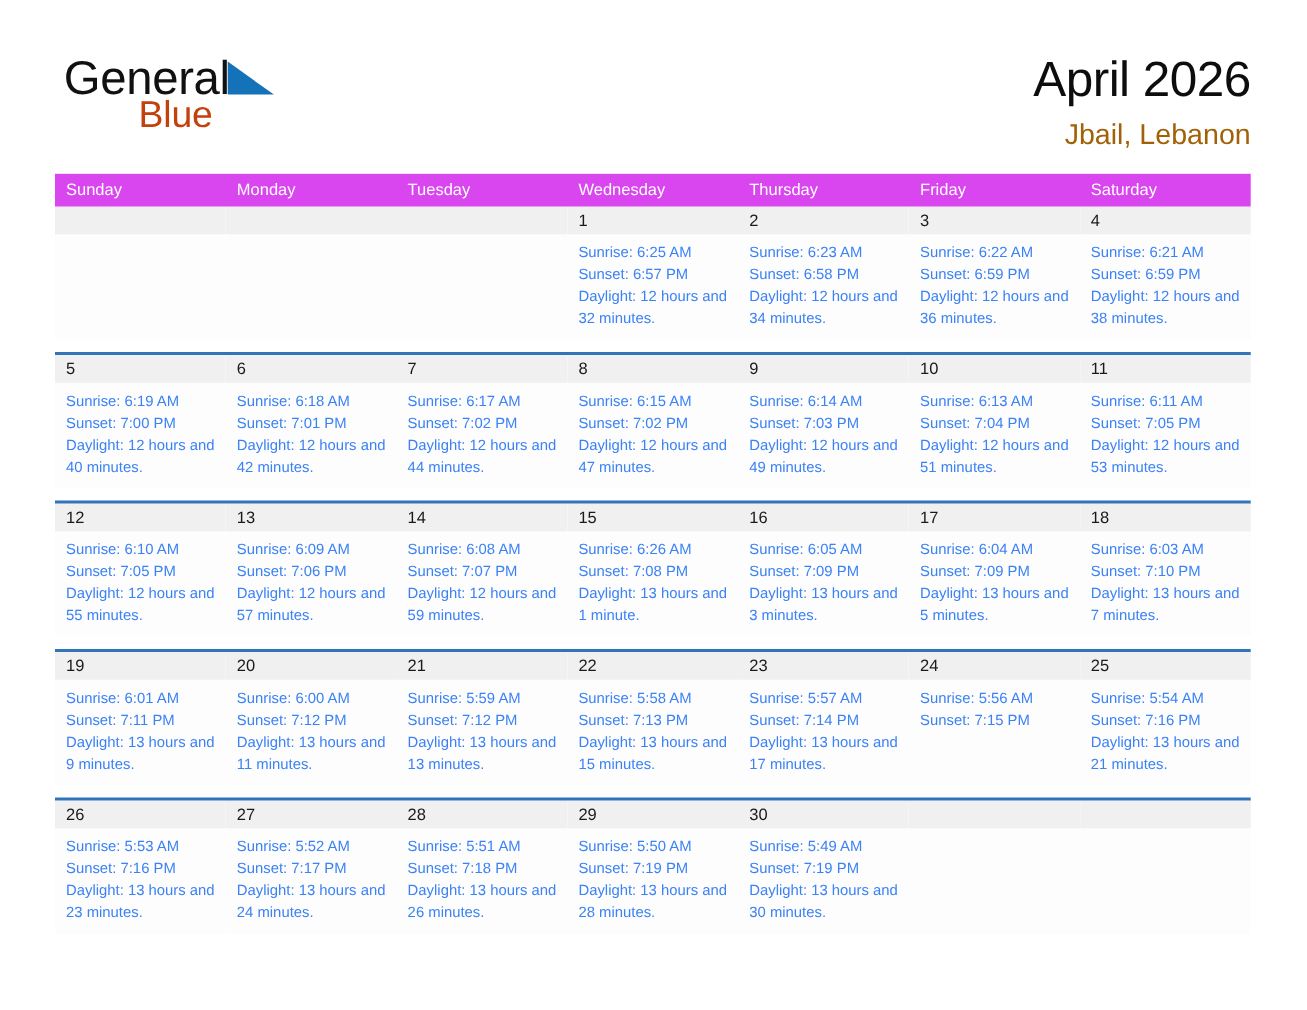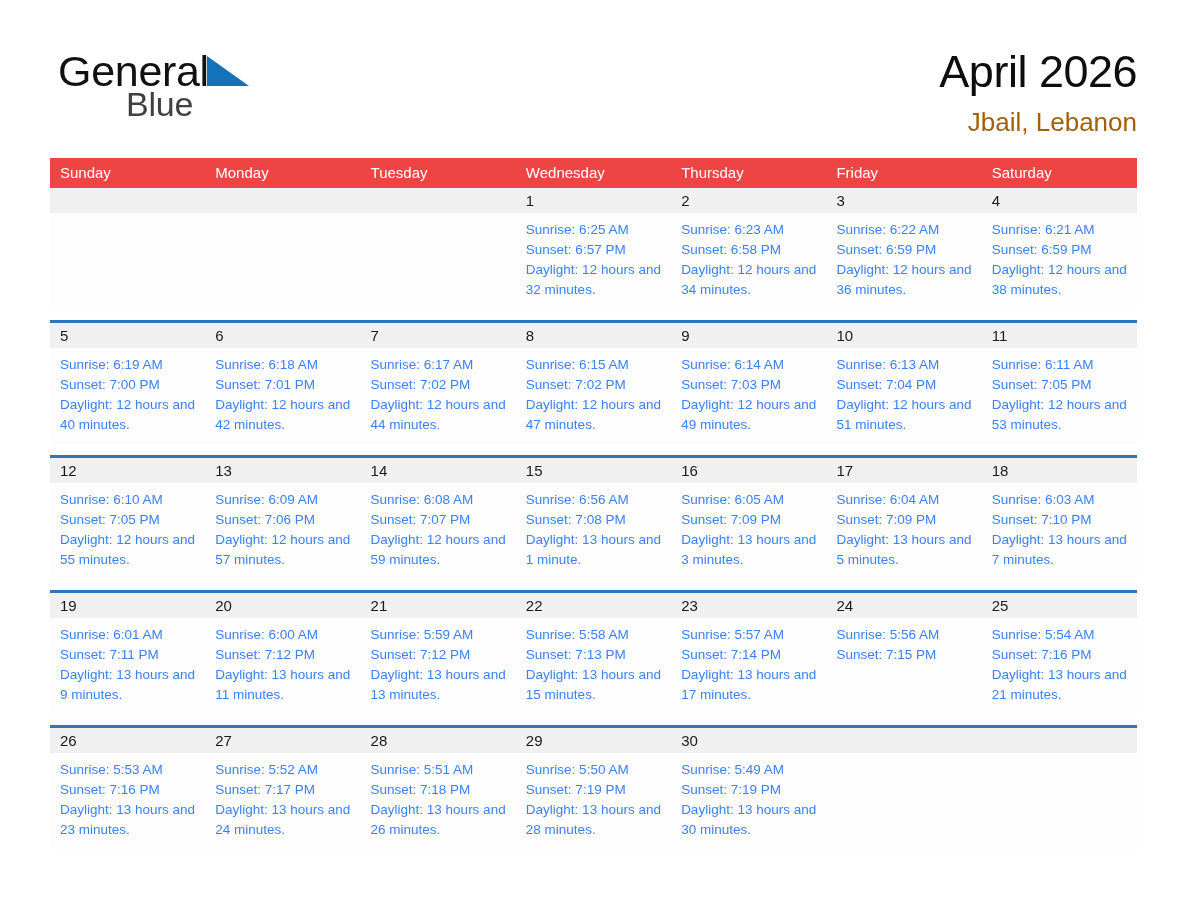--- a/index.html
+++ b/index.html
@@ -56,21 +56,21 @@
     height: 0;
     vertical-align: bottom;
     margin-left: -2px;
     margin-bottom: 4px;
     border-left: 42px solid #1372b8;
     border-top: 30px solid transparent;
   }
   .logo-blue {
     display: block;
     font-size: 34px;
-    color: #404040;
+    color: #c2410c;
     line-height: 36px;
     margin-top: -4px;
     margin-left: 68px;
     letter-spacing: -0.2px;
   }
 
   .title-block {
     position: absolute;
     right: 0;
     top: 0;
@@ -95,21 +95,21 @@
 
   
   .calendar {
     position: absolute;
     left: 50px;
     top: 158px;
     width: 1087px;
   }
   .weekday-header {
     display: flex;
-    background: #ef4444;
+    background: #d946ef;
     height: 30px;
   }
   .weekday-cell {
     flex: 1 1 0;
     color: #ffffff;
     font-size: 15px;
     line-height: 30px;
     padding-left: 10px;
     box-sizing: border-box;
     white-space: nowrap;
@@ -312,21 +312,21 @@
             <div class="day-number">14</div>
             <div class="day-body">
               <div>Sunrise: 6:08 AM</div>
               <div>Sunset: 7:07 PM</div>
               <div>Daylight: 12 hours and 59 minutes.</div>
             </div>
           </div>
           <div class="day-cell">
             <div class="day-number">15</div>
             <div class="day-body">
-              <div>Sunrise: 6:56 AM</div>
+              <div>Sunrise: 6:26 AM</div>
               <div>Sunset: 7:08 PM</div>
               <div>Daylight: 13 hours and 1 minute.</div>
             </div>
           </div>
           <div class="day-cell">
             <div class="day-number">16</div>
             <div class="day-body">
               <div>Sunrise: 6:05 AM</div>
               <div>Sunset: 7:09 PM</div>
               <div>Daylight: 13 hours and 3 minutes.</div>

